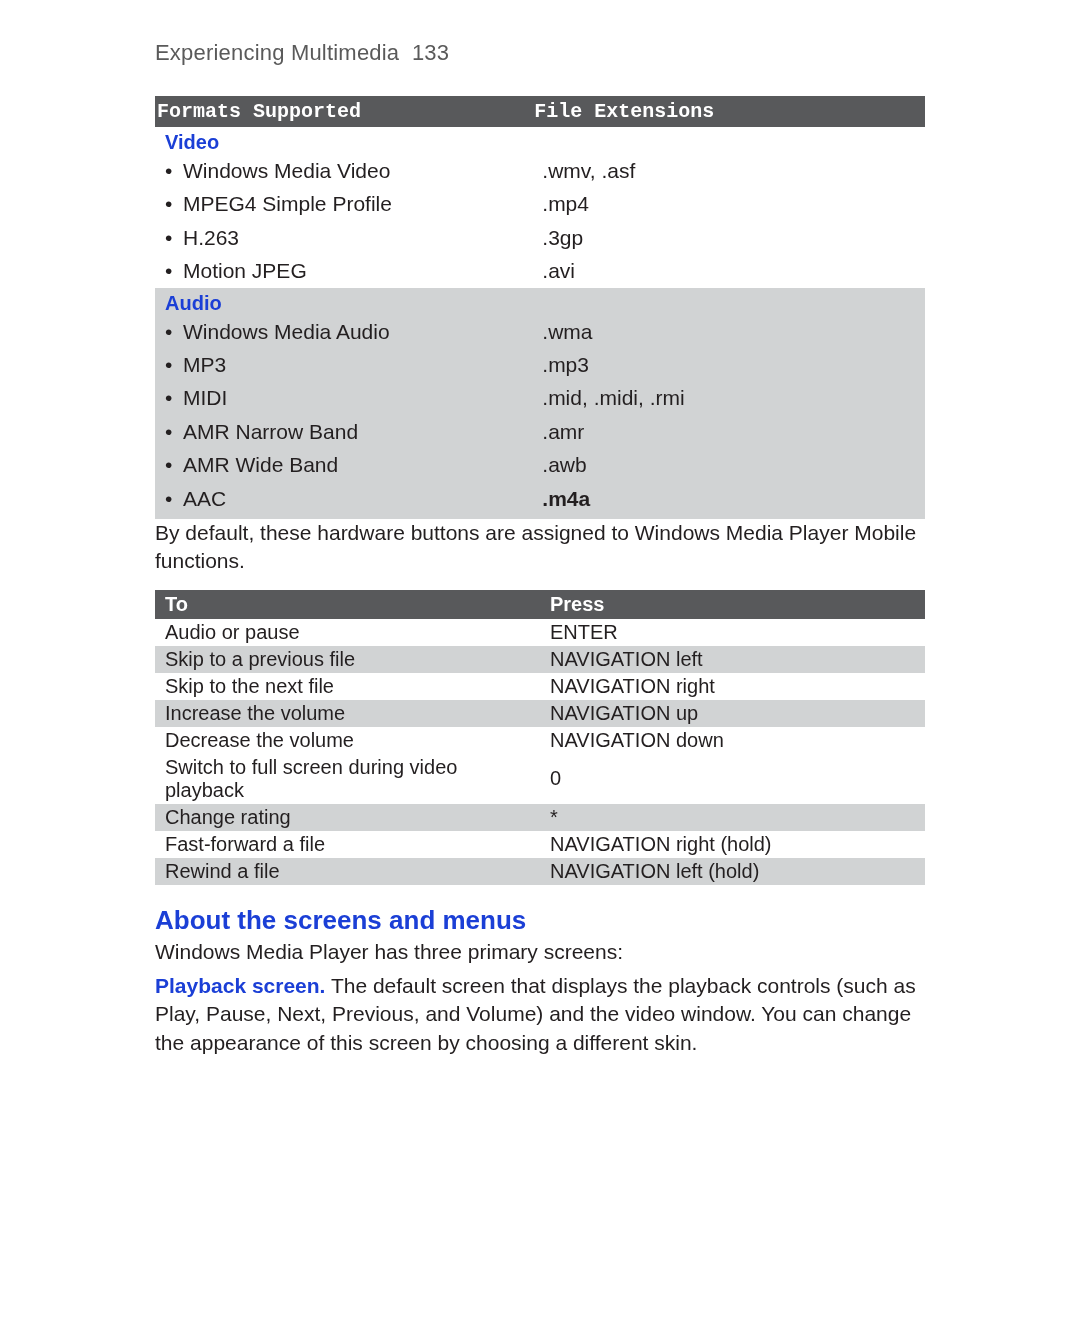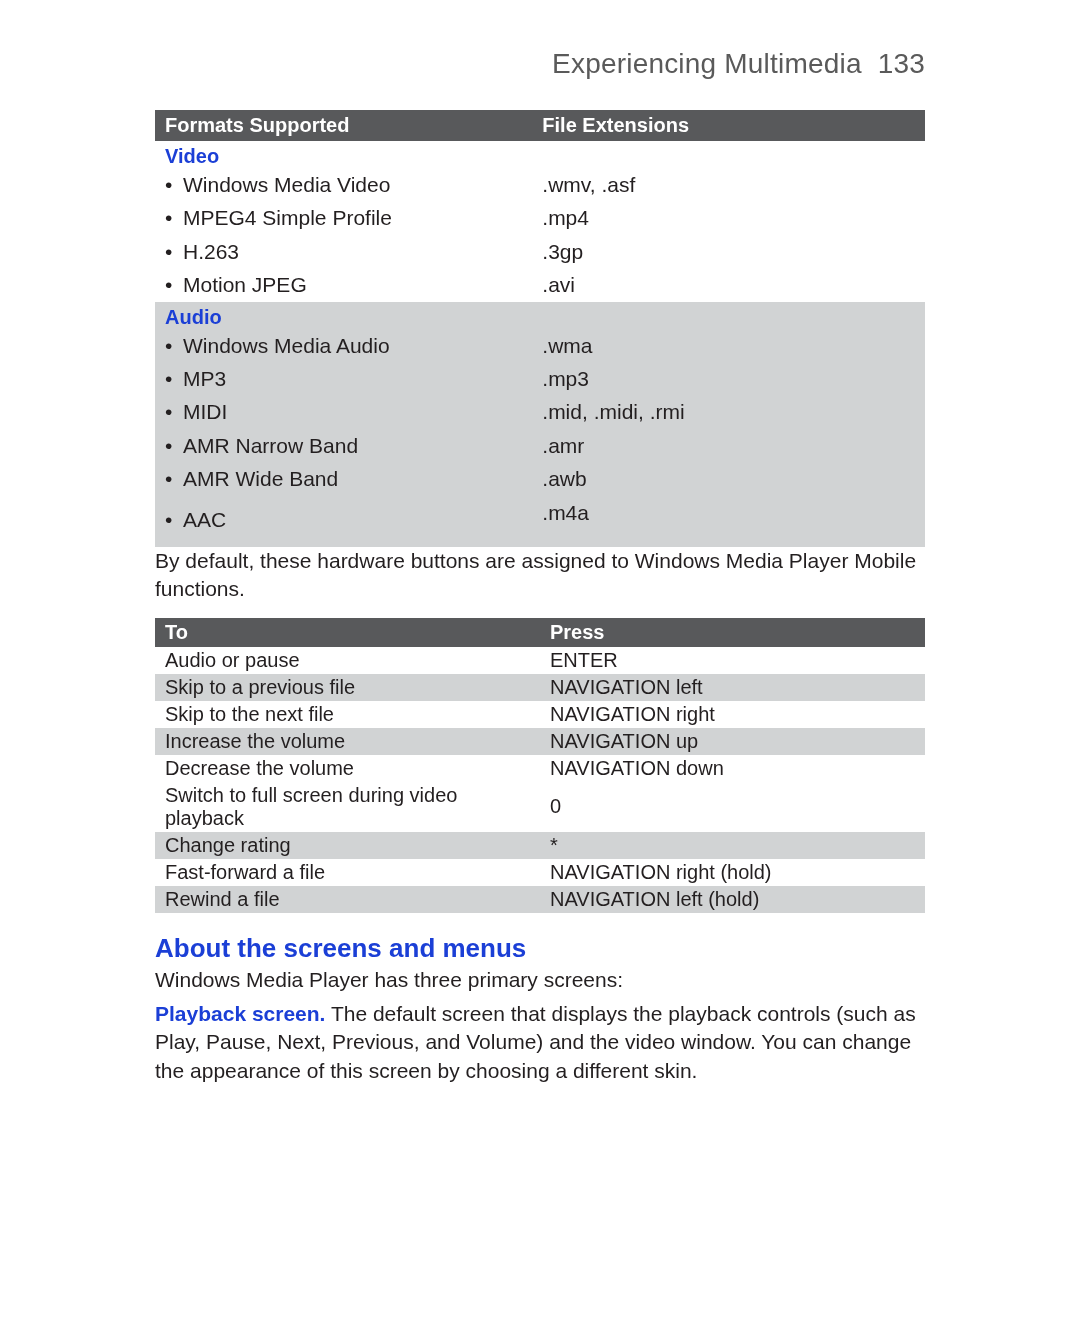--- a/index.html
+++ b/index.html
@@ -8,39 +8,38 @@
     padding: 0;
     background: #fff;
     width: 1080px;
     height: 1327px;
     box-sizing: border-box;
   }
   .page {
     padding: 40px 155px 0 155px;
   }
   .header-line {
-    text-align: right;
     color: #5a5a5a;
-    font-size: 28px;
+    font-size: 22px;
     margin-bottom: 30px;
     letter-spacing: 0.2px;
-    margin-top: 8px;
   }
   .tbl {
     width: 100%;
     border-collapse: collapse;
   }
   .tbl-header {
     background: #58595b;
     color: #fff;
     font-weight: bold;
     font-size: 20px;
   }
   .tbl-header td {
-    padding: 4px 10px;
+    padding: 4px 2px;
+    font-family: Liberation Mono, monospace;
   }
   .col-left { width: 49%; }
   .col-right { width: 51%; }
   .sub-heading {
     color: #1b3fd6;
     font-weight: bold;
     font-size: 20px;
     padding: 4px 10px 0 10px;
   }
   .bullet-row td {
@@ -149,21 +148,21 @@
     <tr class="bullet-row shade-section">
       <td><span class="bullet">•</span><span>AMR Narrow Band</span></td>
       <td>.amr</td>
     </tr>
     <tr class="bullet-row shade-section">
       <td><span class="bullet">•</span><span>AMR Wide Band</span></td>
       <td>.awb</td>
     </tr>
     <tr class="bullet-row shade-section">
       <td style="padding-bottom:6px;"><span class="bullet">•</span><span>AAC</span></td>
-      <td style="padding-bottom:20px;">.m4a</td>
+      <td style="padding-bottom:6px;font-weight:bold;">.m4a</td>
     </tr>
   </tbody>
     </table>
 
   <p class="body-text">By default, these hardware buttons are assigned to Windows Media Player Mobile functions.</p>
 
   <table class="controls-table">
     <tbody>
         <tr class="controls-header">
       <td class="ctl-left">To</td>

